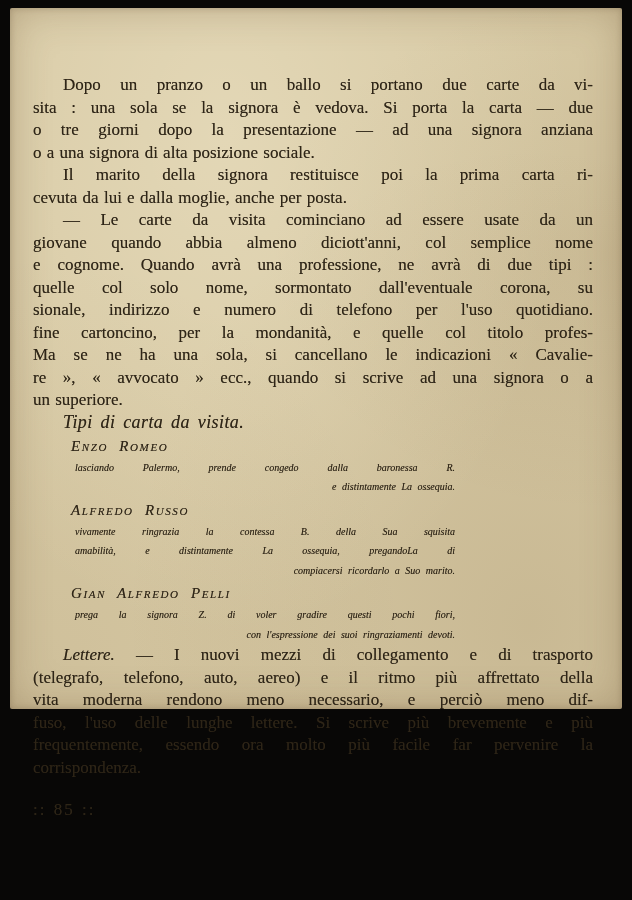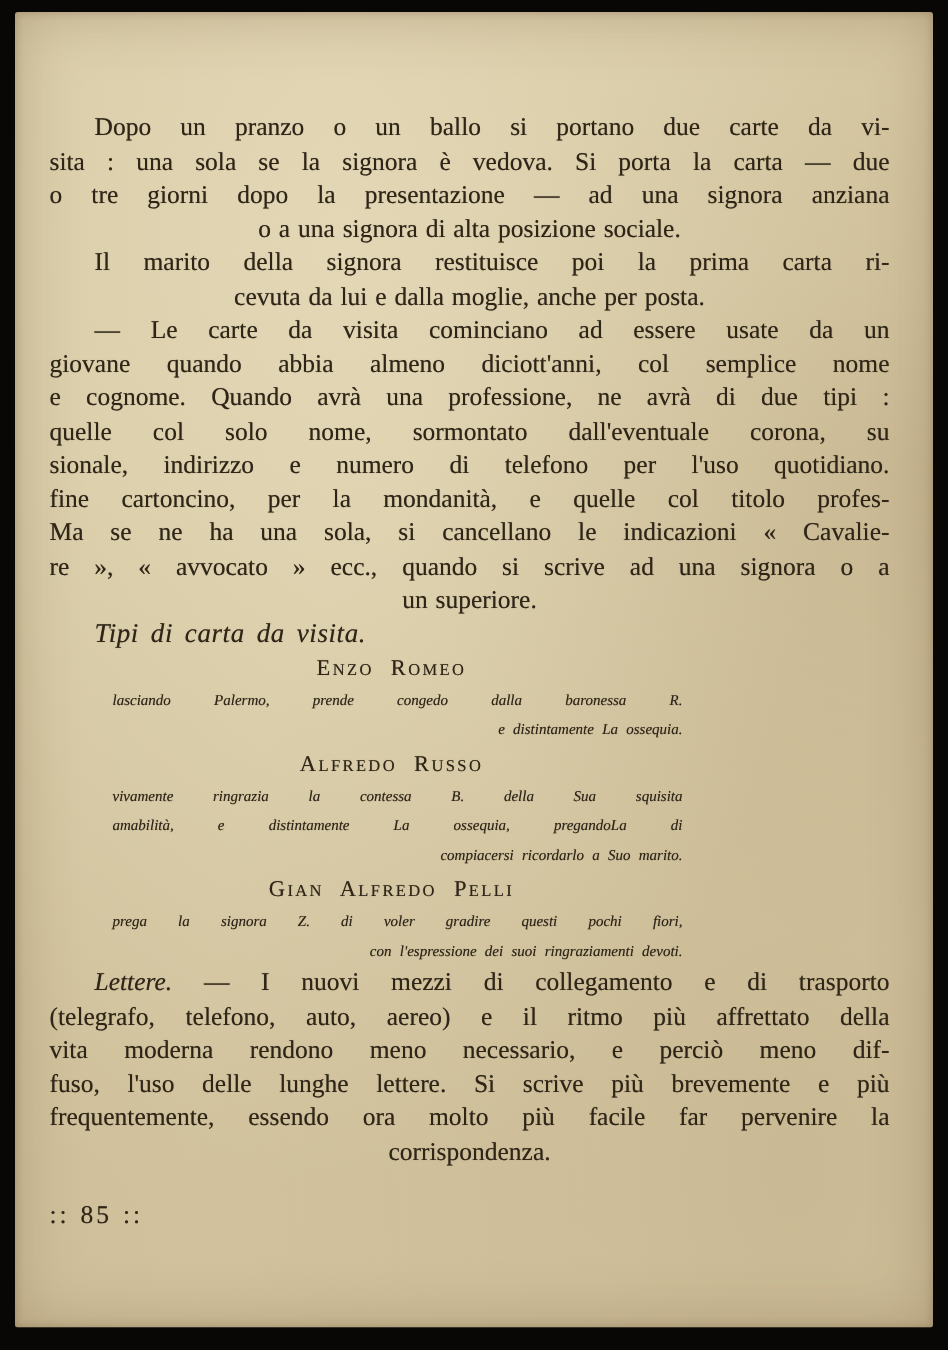--- a/index.html
+++ b/index.html
@@ -9,21 +9,21 @@
     overflow: hidden;
     position: relative;
   }
   .scan {
     position: absolute; inset: 0;
     background: #080706;
   }
   .paper {
     position: absolute;
     left: 10px; top: 8px;
-    width: 612px; height: 877px;
+    width: 612px; height: 701px;
     background-color: #d7c9a4;
     background-image:
       radial-gradient(ellipse at 35% 18%, rgba(255,248,224,0.30), transparent 62%),
       radial-gradient(ellipse at 85% 88%, rgba(115,88,48,0.14), transparent 55%),
       radial-gradient(ellipse at 97% 35%, rgba(115,88,48,0.10), transparent 40%),
       radial-gradient(ellipse at 5% 95%, rgba(115,88,48,0.08), transparent 45%);
     box-shadow: inset 0 0 42px rgba(92,66,34,0.28), inset 0 0 6px rgba(60,40,20,0.25);
     border-radius: 2px;
   }
   .content {
@@ -31,40 +31,40 @@
     left: 23px; top: 66px;
     width: 560px;
     color: #2e2517;
     font-family: "Liberation Serif", "DejaVu Serif", serif;
     font-size: 17px;
     line-height: 22.5px;
     word-spacing: 1px;
     text-shadow: 0 0 0.5px rgba(46,37,23,0.55);
   }
   .paragraph { margin: 0; }
-  .line { min-height: 22.5px; text-align: center; }
+  .line { min-height: 22.5px; }
   .just { text-align: justify; text-align-last: justify; }
   .indent > .line:first-child { text-indent: 30px; }
   .heading {
     font-style: italic;
     font-size: 18px;
     line-height: 22px;
     letter-spacing: 0.4px;
     word-spacing: 3px;
     margin: -1px 0 0 30px;
   }
   .cardname {
     margin: 5px 0 0 38px;
     width: 380px;
-    text-align: center;
     font-variant: small-caps;
     font-size: 15px;
     line-height: 16px;
     letter-spacing: 1.6px;
     word-spacing: 6px;
+    font-style: italic;
   }
   .cardtext {
     margin: 4px 0 0 42px;
     width: 380px;
     font-style: italic;
     font-size: 10px;
     line-height: 19.5px;
     word-spacing: 3px;
   }
   .cline { min-height: 19.5px; text-align: right; }

